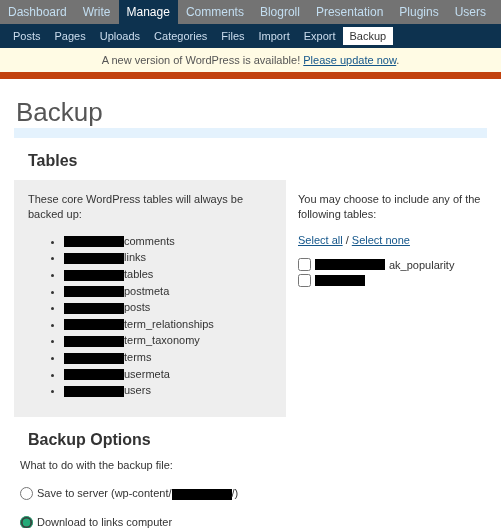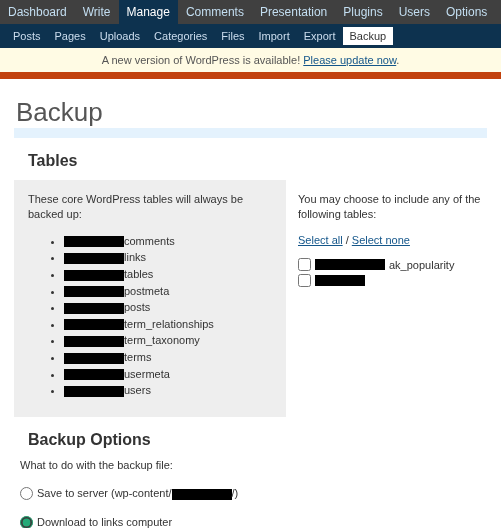--- a/index.html
+++ b/index.html
@@ -1,18 +1,18 @@
 <!DOCTYPE html>
 <html><head>
 <meta charset="utf-8">
 <style>
   * { box-sizing: border-box; margin: 0; padding: 0; }
   body { font-family: Georgia, "Lucida Grande", Verdana, sans-serif; font-size: 12px; color: #333; background: #fff; width: 501px; }
   
-  .topnav { background: #404040; color: #c3def1; display: flex; padding: 0; font-size: 12px; }
+  .topnav { background: #737373; color: #c3def1; display: flex; padding: 0; font-size: 12px; }
   .topnav .item { padding: 5px 8px; cursor: pointer; color: #c3def1; }
   .topnav .item.active { background: #0d324f; color: #fff; }
   
   .subnav { background: #0d324f; color: #fff; display: flex; padding: 3px 2px 3px 6px; font-size: 11px; }
   .subnav .item { padding: 3px 7px; cursor: pointer; color: #cde; }
   .subnav .item.active { background: #fff; color: #333; }
   
   .notice { background: #fffbe4; border-bottom: 7px solid #c2410c; text-align: center; padding: 6px; font-size: 11px; color: #555; }
   .notice a { color: #14568a; text-decoration: underline; }
   
@@ -44,20 +44,21 @@
   .email-input { border: 1px solid #7f9db9; background: #d9e4ef; font-size: 11px; padding: 2px 4px; width: 140px; margin-left: 2px; font-family: inherit; }
 </style>
 </head>
 <body>
 
 <div class="topnav">
   <div class="item">Dashboard</div>
   <div class="item">Write</div>
   <div class="item active">Manage</div>
   <div class="item">Comments</div>
+  <div class="item">Blogroll</div>
   <div class="item">Presentation</div>
   <div class="item">Plugins</div>
   <div class="item">Users</div>
   <div class="item">Options</div>
 </div>
 
 <div class="subnav">
   <div class="item">Posts</div>
   <div class="item">Pages</div>
   <div class="item">Uploads</div>

